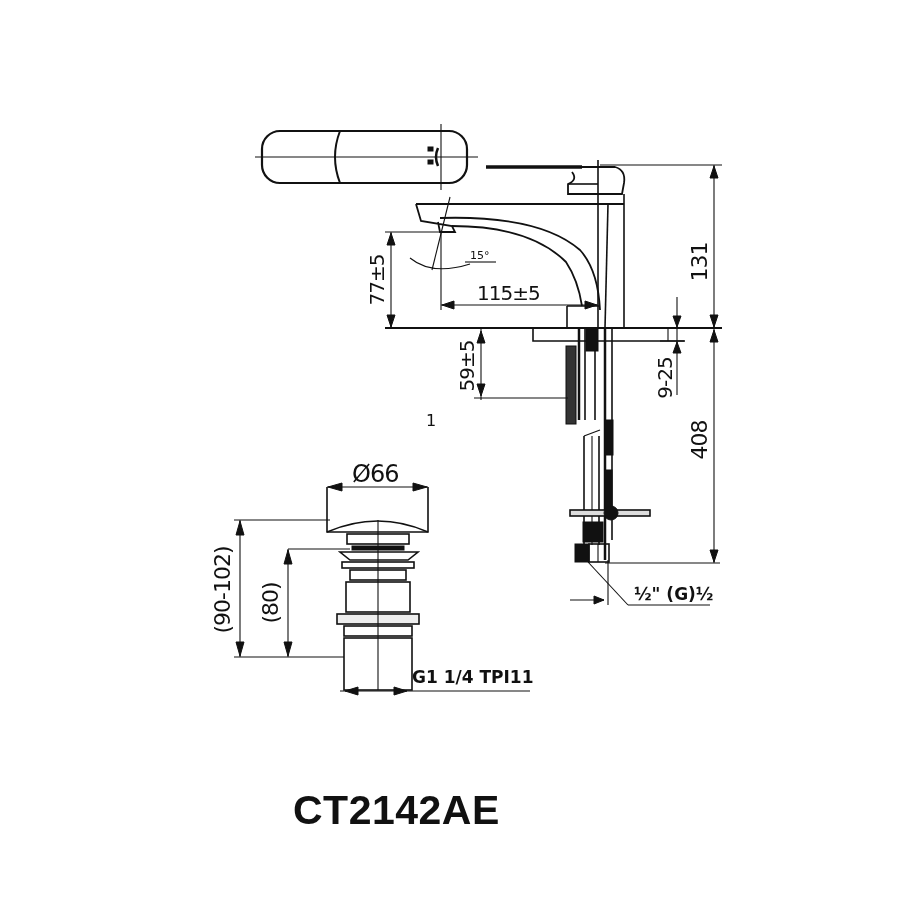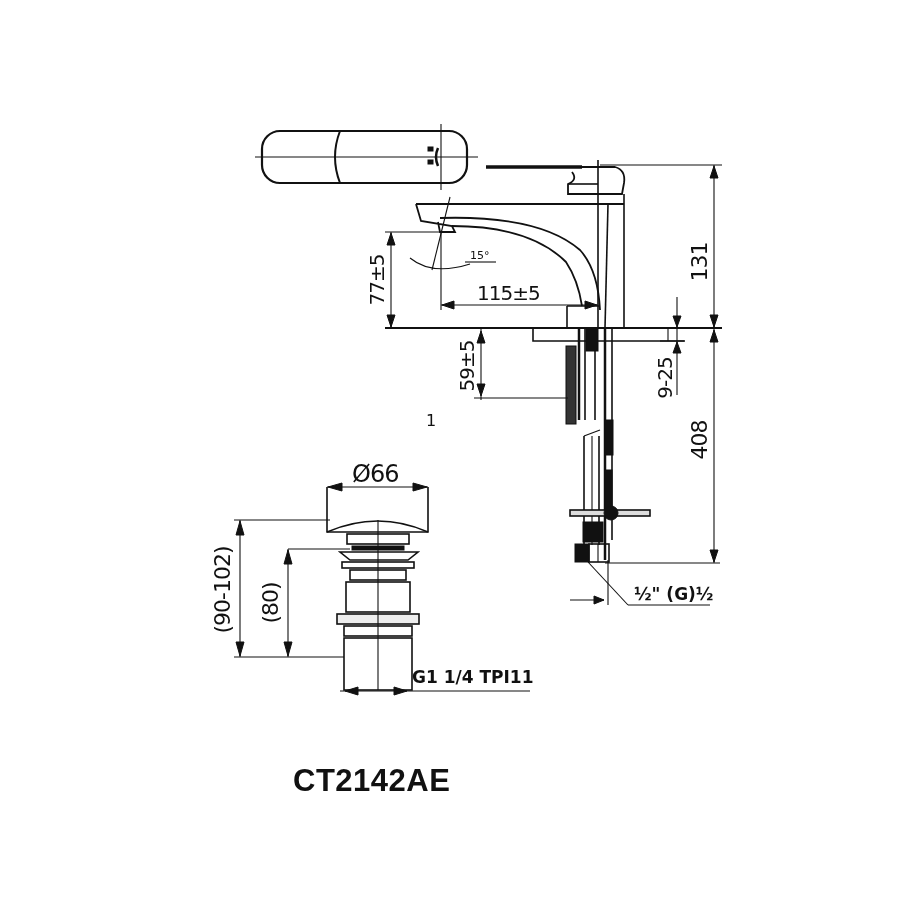--- a/index.html
+++ b/index.html
@@ -5,21 +5,21 @@
     html, body { margin: 0; padding: 0; background: #ffffff; }
     body { width: 900px; height: 900px; position: relative; overflow: hidden; font-family: "Liberation Sans", sans-serif; }
     #drawing { position: absolute; left: 0; top: 0; width: 900px; height: 900px; }
     .ln { stroke: #111; fill: none; stroke-width: 1.6; }
     .thin { stroke: #111; fill: none; stroke-width: 1.1; }
     .thick { stroke: #111; fill: none; stroke-width: 3; }
     .solid { fill: #111; stroke: #111; }
     .dimtxt { font-family: "DejaVu Sans", sans-serif; font-size: 22px; fill: #111; font-weight: normal; letter-spacing: -1px; }
     .smalltxt { font-family: "DejaVu Sans", sans-serif; font-size: 11px; fill: #111; }
     .reftxt { font-family: "DejaVu Sans", sans-serif; font-size: 17px; fill: #111; font-weight: bold; }
-    #model-label { position: absolute; left: 293px; top: 763px; font-family: "Liberation Sans", sans-serif; font-weight: bold; font-size: 31px; color: #111; letter-spacing: 0.5px; }
+    #model-label { position: absolute; left: 293px; top: 787px; font-family: "Liberation Sans", sans-serif; font-weight: bold; font-size: 41px; color: #111; letter-spacing: 0.5px; }
   </style>
 </head>
 <body>
 
 <svg id="drawing" viewBox="0 0 900 900" xmlns="http://www.w3.org/2000/svg">
 
   <g>
     <rect class="thick" x="262" y="131" width="205" height="52" rx="18" ry="18" style="stroke-width:2.2"></rect>
     <path class="ln" d="M340 131 Q330 157 340 183" style="stroke-width:2"></path>
     <line class="thin" x1="255" y1="157" x2="478" y2="157"></line>

